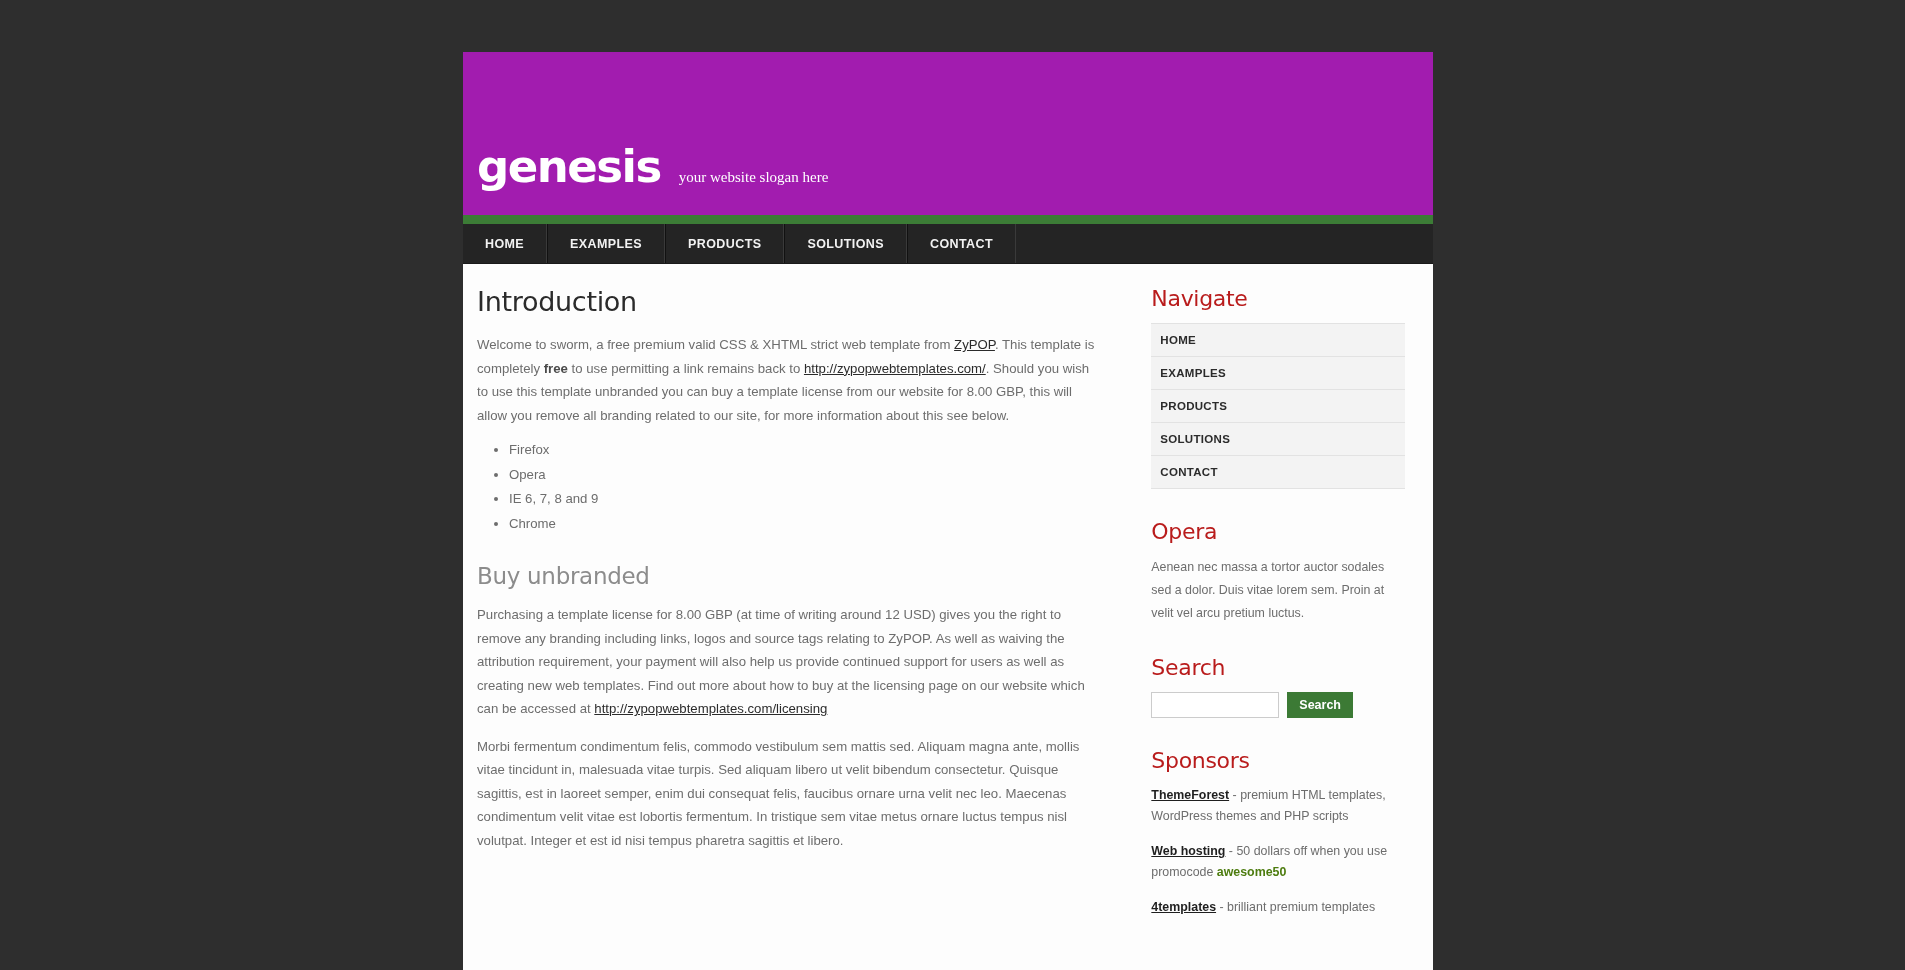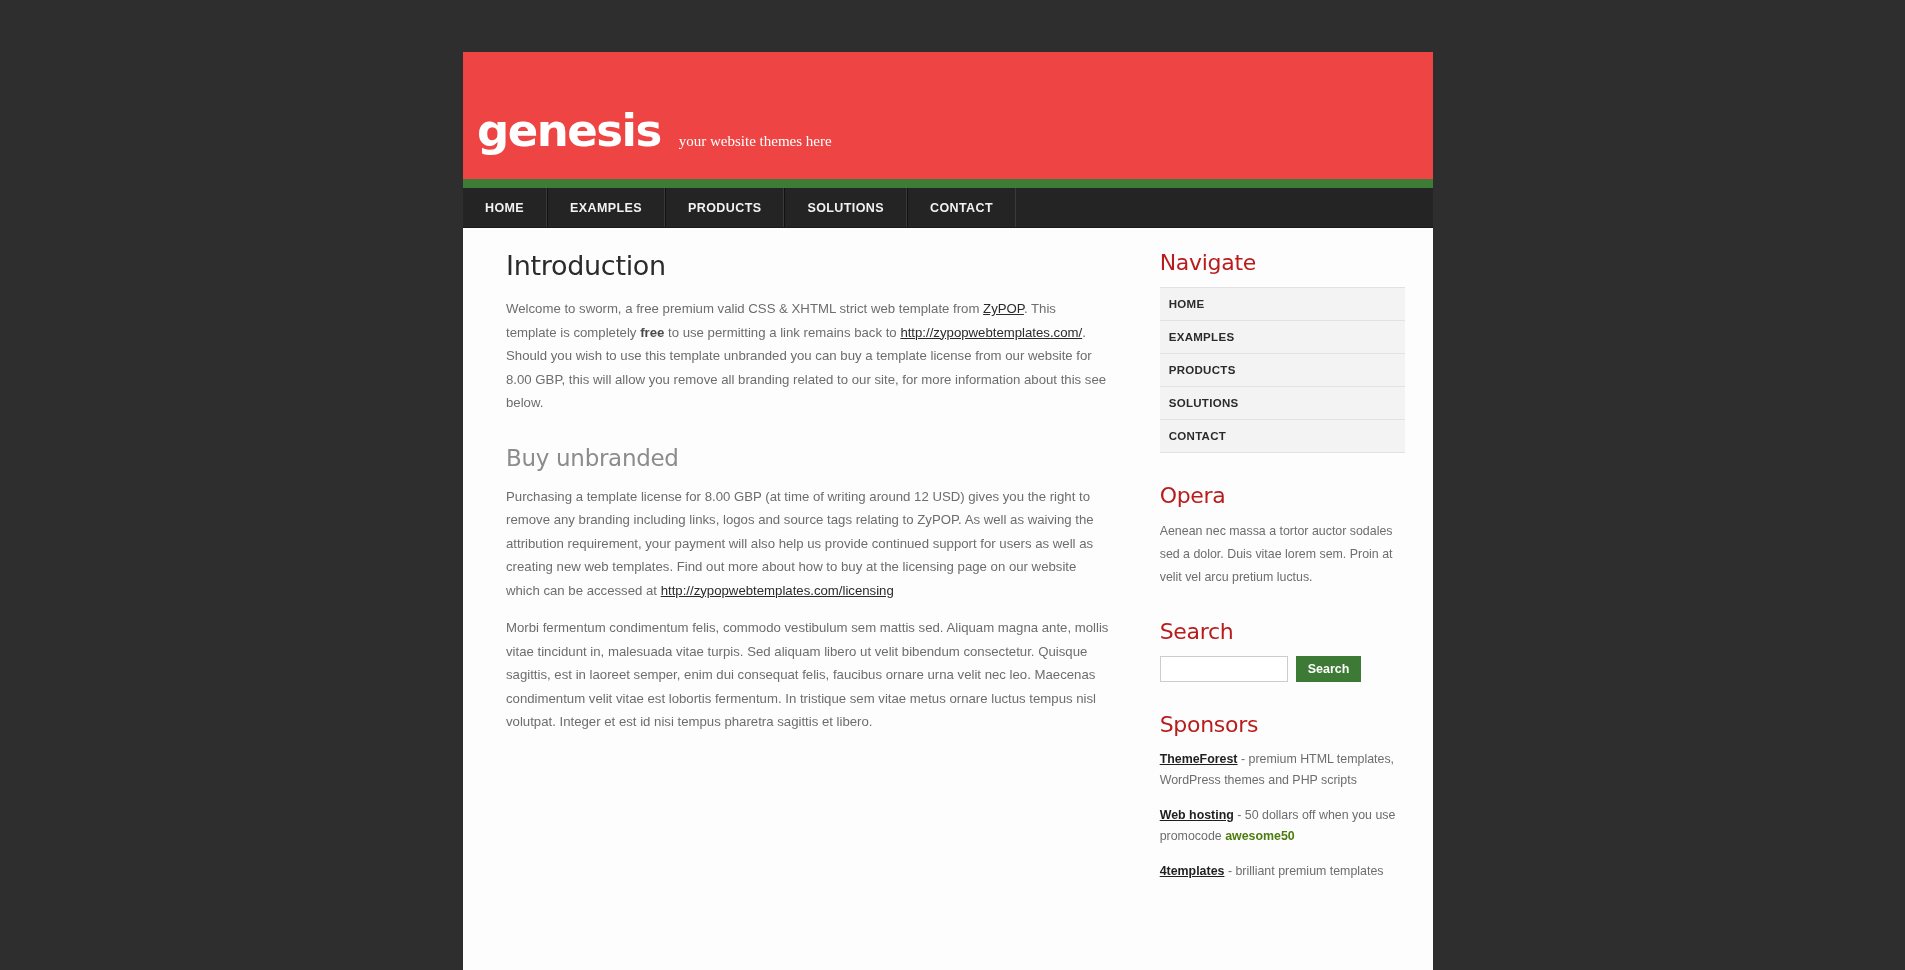--- a/index.html
+++ b/index.html
@@ -15,22 +15,22 @@
     position: absolute;
     left: 463px;
     top: 52px;
     width: 970px;
     min-height: 918px;
     background: #fdfdfd;
   }
 
   
   .site-header {
-    height: 127px;
-    background: #ef4444;
+    height: 163px;
+    background: #a21caf;
     position: relative;
     padding: 0 6px;
   }
   .brand-row {
     position: absolute;
     left: 14px;
     bottom: 26px;
     display: flex;
     align-items: baseline;
   }
@@ -74,21 +74,20 @@
     border-left: 1px solid #111;
     cursor: pointer;
     white-space: nowrap;
   }
   .nav-item:first-child { border-left: none; }
 
   
   .content-wrap {
     display: flex;
     padding: 22px 28px 0 14px;
-    margin-left: 29px;
   }
   .main-col {
     width: 648px;
     padding-right: 18px;
   }
   .side-col {
     width: 256px;
     margin-left: 32px;
   }
 
@@ -205,21 +204,21 @@
   .sponsor-item b { color: #4d7c0f; font-weight: bold; }
 </style>
 </head>
 <body>
 
 <div id="page">
 
   <div class="site-header">
     <div class="brand-row">
       <div class="logo">genesis</div>
-      <div class="slogan">your website themes here</div>
+      <div class="slogan">your website slogan here</div>
     </div>
   </div>
   <div class="header-rule"></div>
 
   <div class="main-nav">
     <div class="nav-item">HOME</div>
     <div class="nav-item">EXAMPLES</div>
     <div class="nav-item">PRODUCTS</div>
     <div class="nav-item">SOLUTIONS</div>
     <div class="nav-item">CONTACT</div>
@@ -227,20 +226,26 @@
 
   <div class="content-wrap">
 
     <div class="main-col">
 
       <h1 class="section-title">Introduction</h1>
 
       <p class="body-text"><span>Welcome to sworm, a free premium valid CSS &amp; XHTML strict web template from </span><a class="inline-link" href="#">ZyPOP</a><span>. This template is completely </span><b>free</b><span> to use permitting a link remains back to </span><a class="inline-link" href="#">http://zypopwebtemplates.com/</a><span>. Should you wish to use this template unbranded you can buy a template license from our website for 8.00 GBP, this will allow you remove all branding related to our site, for more information about this see below.</span></p>
 
 
+      <ul class="browser-list">
+        <li>Firefox</li>
+        <li>Opera</li>
+        <li>IE 6, 7, 8 and 9</li>
+        <li>Chrome</li>
+      </ul>
 
       <h2 class="sub-title">Buy unbranded</h2>
       <p class="body-text"><span>Purchasing a template license for 8.00 GBP (at time of writing around 12 USD) gives you the right to remove any branding including links, logos and source tags relating to ZyPOP. As well as waiving the attribution requirement, your payment will also help us provide continued support for users as well as creating new web templates. Find out more about how to buy at the licensing page on our website which can be accessed at </span><a class="inline-link" href="#">http://zypopwebtemplates.com/licensing</a></p>
 
       <p class="body-text">Morbi fermentum condimentum felis, commodo vestibulum sem mattis sed. Aliquam magna ante, mollis vitae tincidunt in, malesuada vitae turpis. Sed aliquam libero ut velit bibendum consectetur. Quisque sagittis, est in laoreet semper, enim dui consequat felis, faucibus ornare urna velit nec leo. Maecenas condimentum velit vitae est lobortis fermentum. In tristique sem vitae metus ornare luctus tempus nisl volutpat. Integer et est id nisi tempus pharetra sagittis et libero.</p>
 
     </div>
 
     <div class="side-col">
 

